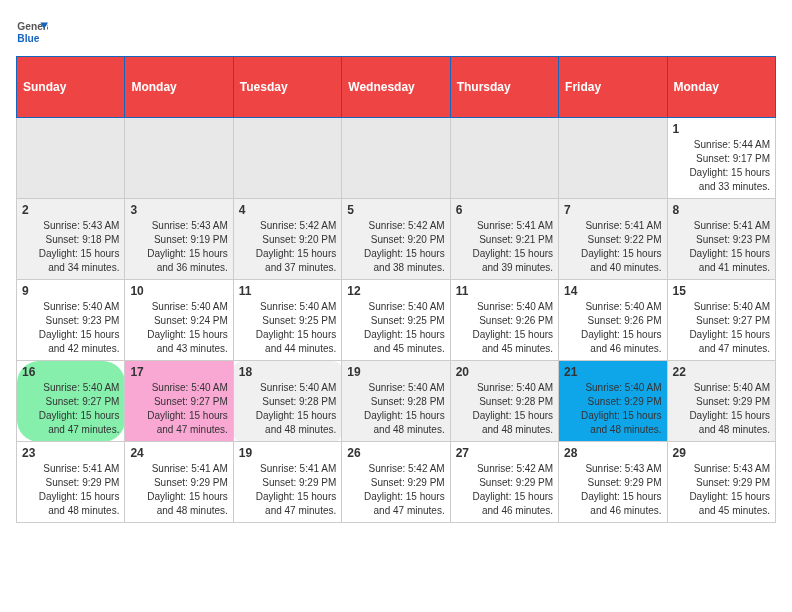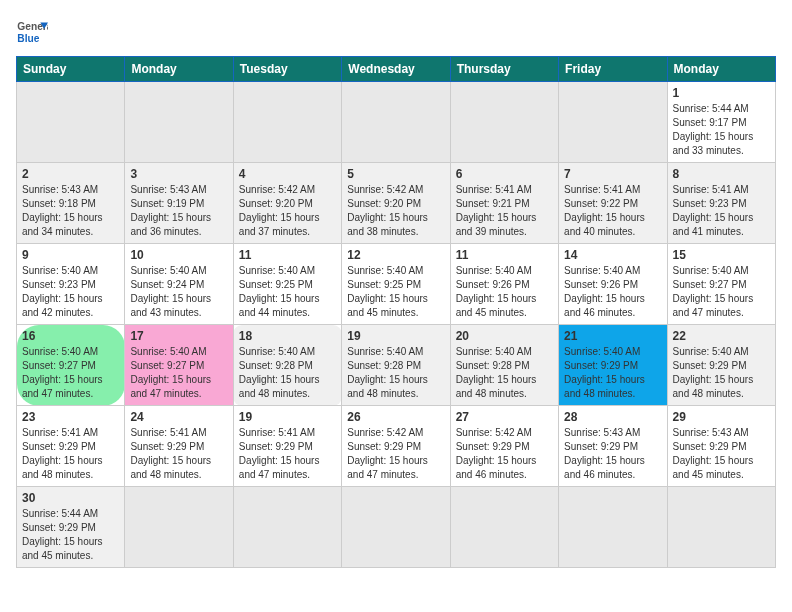--- a/index.html
+++ b/index.html
@@ -36,24 +36,24 @@
     .location-title {
       font-size: 14px;
       color: #555;
     }
     .calendar-table {
       width: 100%;
       border-collapse: collapse;
       font-size: 11px;
     }
     .calendar-table th {
-      background: #0f766e;
+      background: #ef4444;
       color: #fff;
       text-align: left;
-      padding: 5px 6px;
+      padding: 23px 6px;
       font-size: 12px;
       font-weight: bold;
       border: 1px solid #1565c0;
     }
     .calendar-table td {
       border: 1px solid #ccc;
       vertical-align: top;
       padding: 4px 5px;
       width: 14.28%;
       min-height: 70px;
@@ -68,20 +68,21 @@
     .day-number {
       font-size: 12px;
       font-weight: bold;
       color: #333;
       margin-bottom: 2px;
     }
     .day-info {
       font-size: 10px;
       color: #333;
       line-height: 1.4;
+      text-align: right;
     }
     .empty-cell {
       background: #e8e8e8 !important;
     }
   </style>
 </head>
 <body>
 
 <div class="header-area">
   <div class="logo">
@@ -322,29 +323,14 @@
 and 46 minutes.</div>
         </td>
         <td>
           <div class="day-number">29</div>
           <div class="day-info" style="white-space: pre-line;">Sunrise: 5:43 AM
 Sunset: 9:29 PM
 Daylight: 15 hours
 and 45 minutes.</div>
         </td>
       </tr>
-      <tr>
-        <td style="background: rgb(240, 240, 240);">
-          <div class="day-number">30</div>
-          <div class="day-info" style="white-space: pre-line;">Sunrise: 5:44 AM
-Sunset: 9:29 PM
-Daylight: 15 hours
-and 45 minutes.</div>
-        </td>
-        <td class="empty-cell" style="background: rgb(232, 232, 232);"></td>
-        <td class="empty-cell" style="background: rgb(232, 232, 232);"></td>
-        <td class="empty-cell" style="background: rgb(232, 232, 232);"></td>
-        <td class="empty-cell" style="background: rgb(232, 232, 232);"></td>
-        <td class="empty-cell" style="background: rgb(232, 232, 232);"></td>
-        <td class="empty-cell" style="background: rgb(232, 232, 232);"></td>
-      </tr>
     </tbody>
 </table>
 
 </body></html>

